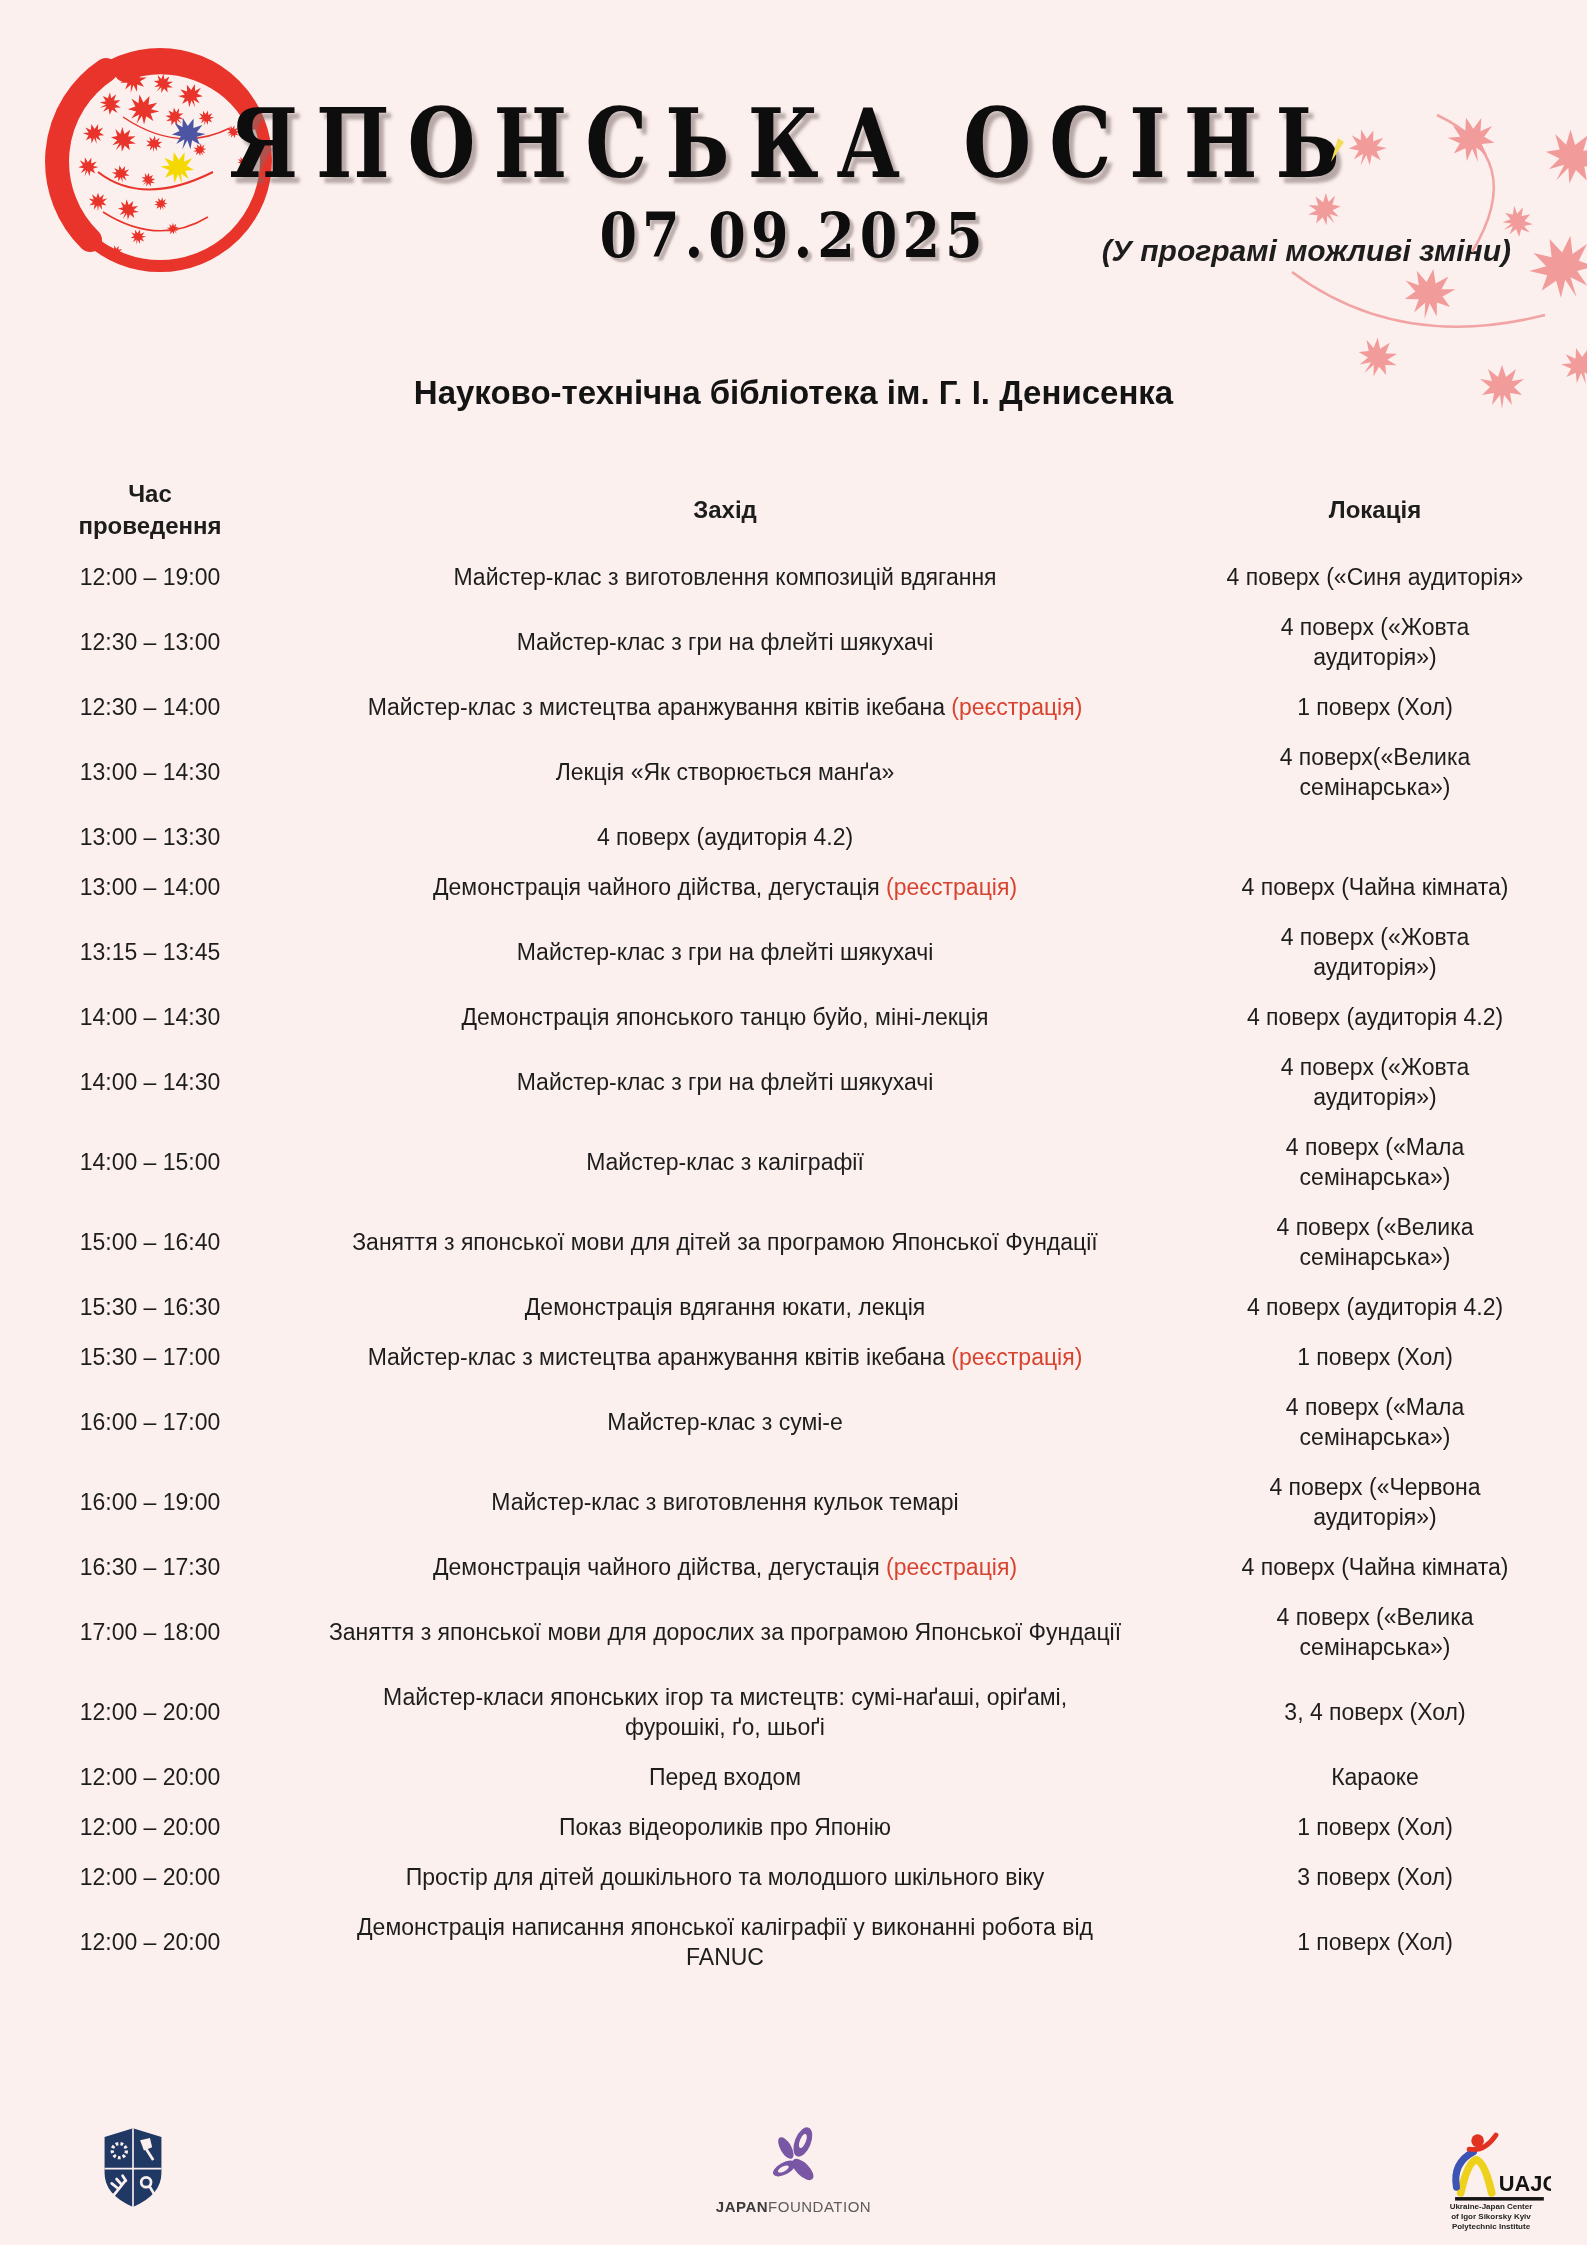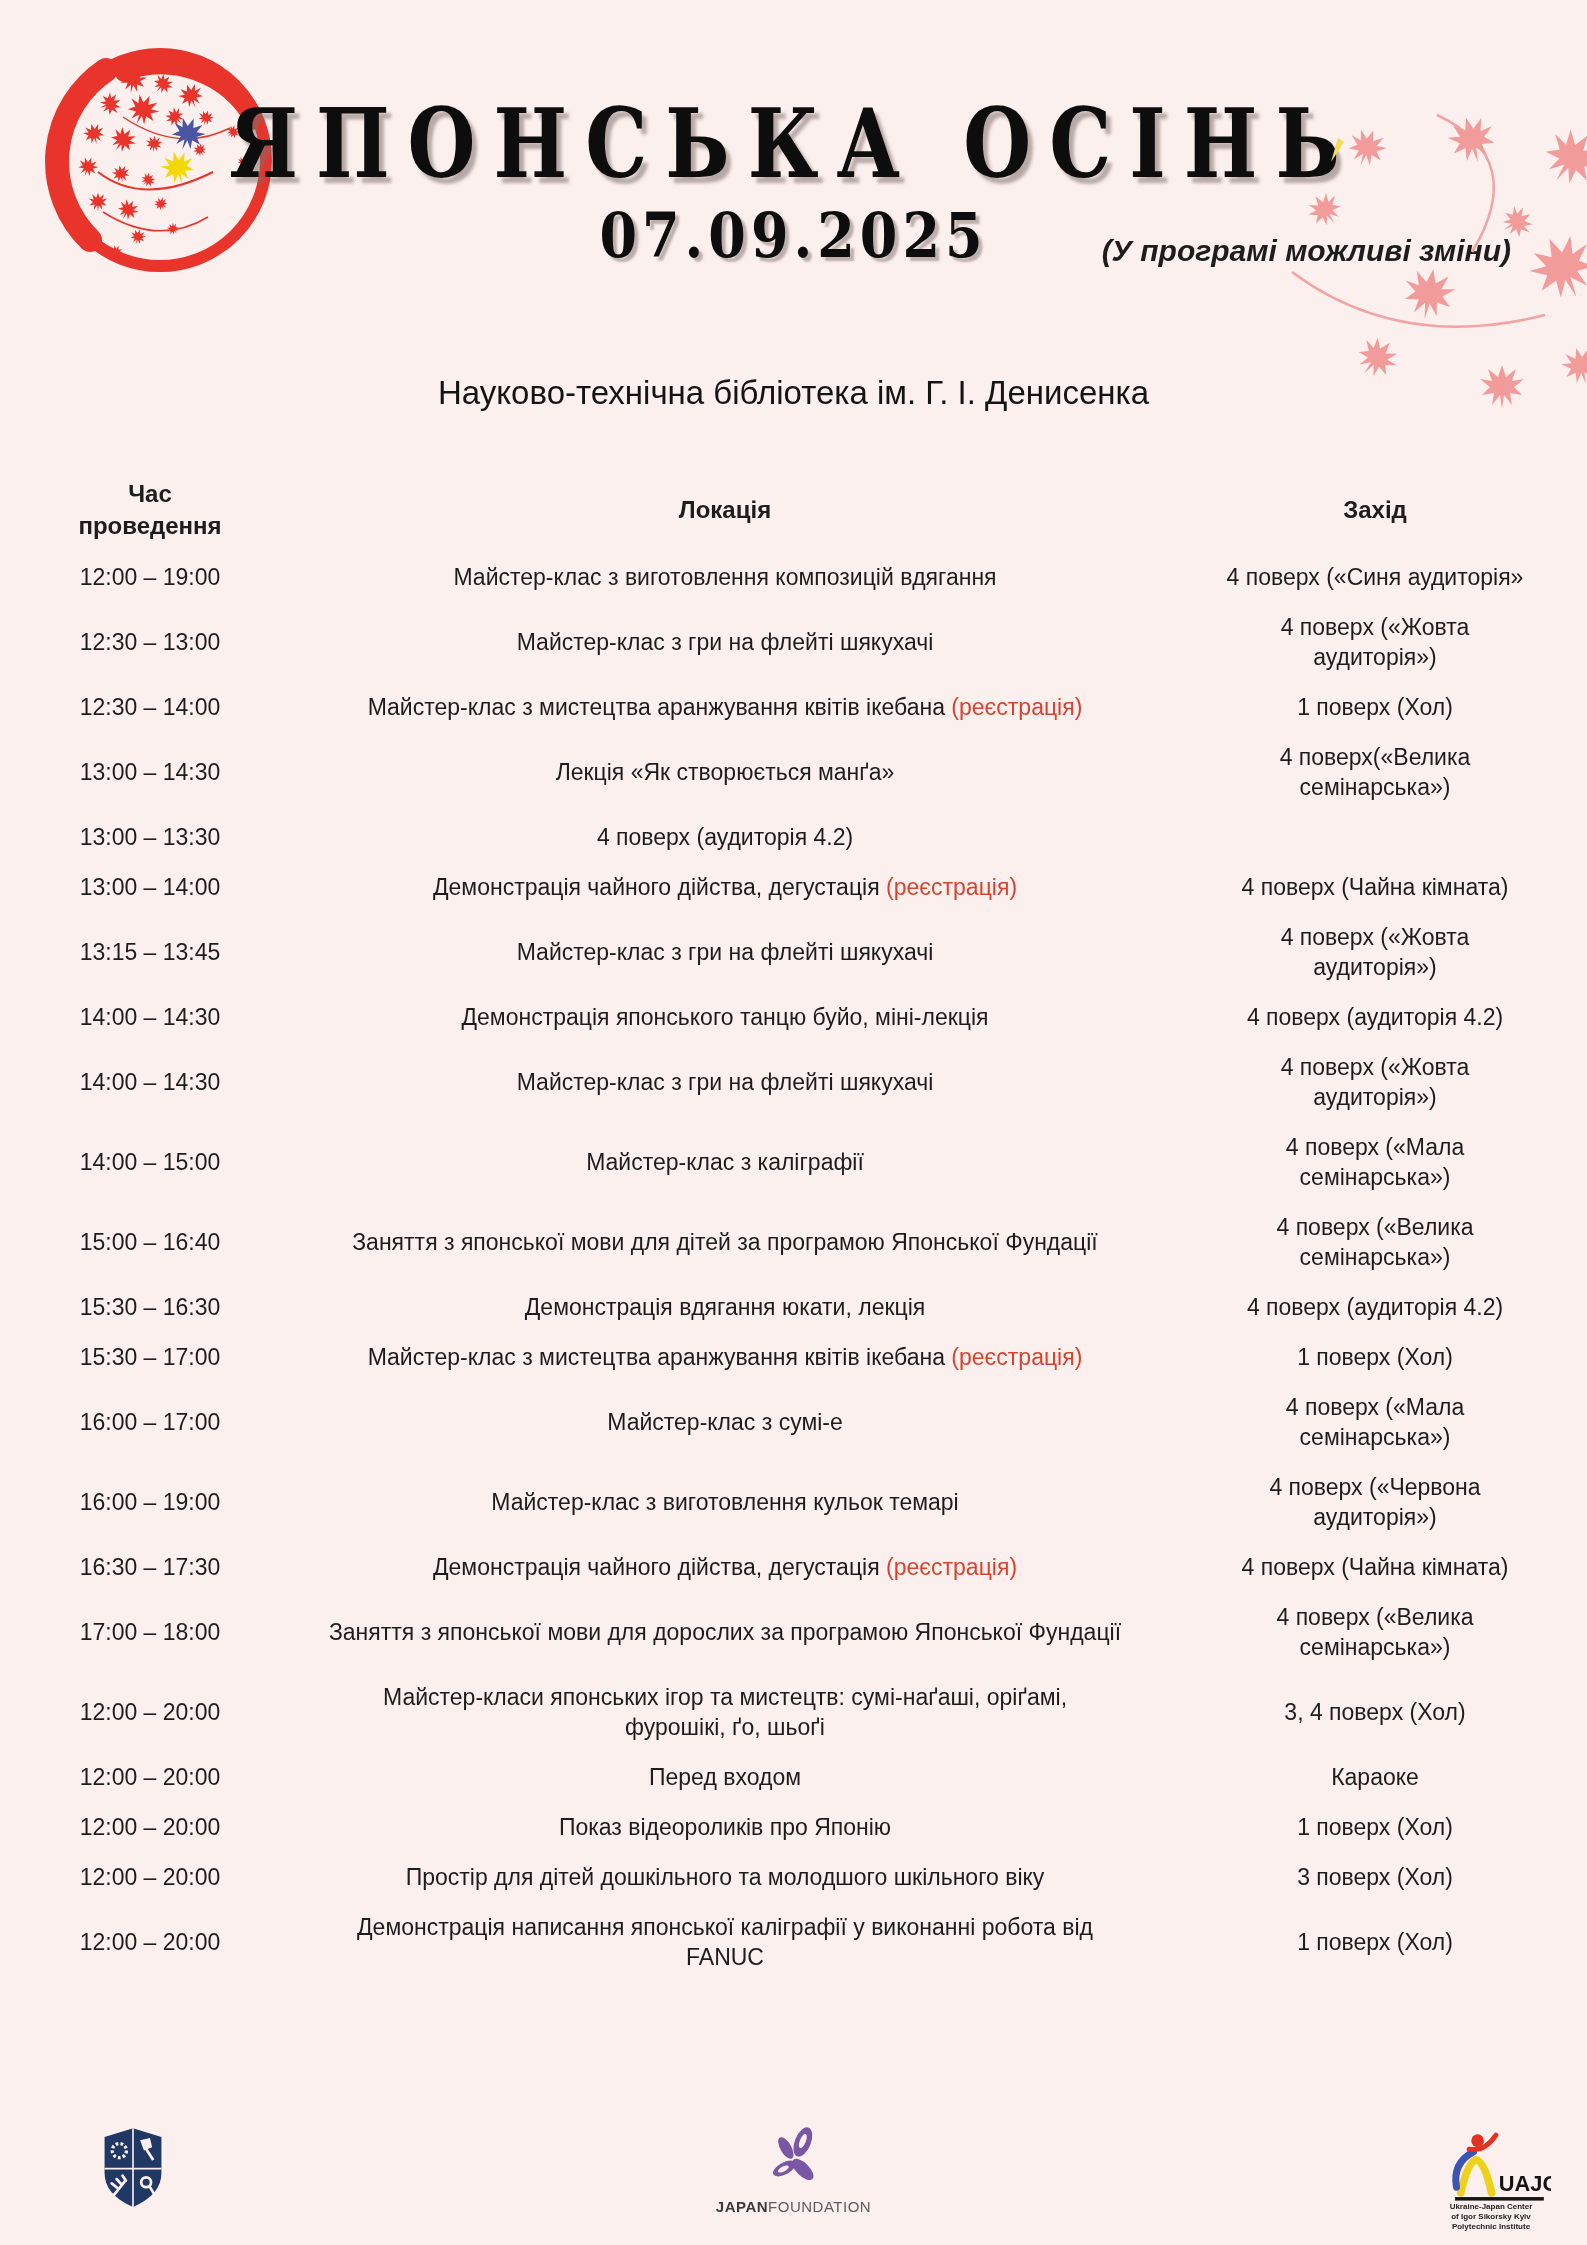--- a/index.html
+++ b/index.html
@@ -30,21 +30,21 @@
     transform:scaleY(1.15);transform-origin:top center;
     text-shadow:4px 4px 2px rgba(125,110,108,.5);
   }
   .note{
     position:absolute;top:234px;right:76px;
     font-size:30px;font-weight:700;font-style:italic;color:#1d1d1d;
   }
   .leaves-tr{position:absolute;top:100px;right:0;}
   .subtitle{
     position:absolute;top:374px;left:0;right:0;text-align:center;
-    font-size:33px;font-weight:400;color:#141414;
+    font-size:33px;font-weight:700;color:#141414;
   }
   
   .schedule{position:absolute;top:468px;left:50px;width:1500px;}
   .trow{
     display:grid;
     grid-template-columns:200px 1fr 350px;
     column-gap:10px;
     align-items:center;
   }
   .cell{padding:10px 0;line-height:30px;font-size:23px;text-align:center;}
@@ -126,22 +126,22 @@
       <use href="#leaf" transform="translate(235,287) scale(2.0)"></use>
       <use href="#leaf" transform="translate(314,266) scale(1.7) rotate(-15)"></use>
     </g>
   </svg>
 
   <div class="subtitle">Науково-технічна бібліотека ім. Г. І. Денисенка</div>
 
   <div class="schedule">
     <div class="trow thead">
       <div class="cell time">Час проведення</div>
+      <div class="cell event">Захід</div>
       <div class="cell loc">Локація</div>
-      <div class="cell event">Захід</div>
     </div>
     <div id="rows">
         <div class="trow">
     <div class="cell time">12:00 – 19:00</div>
     <div class="cell event"><span class="ev">Майстер-клас з виготовлення композицій вдягання</span></div>
     <div class="cell loc">4 поверх («Синя аудиторія»</div>
   </div>
         <div class="trow">
     <div class="cell time">12:30 – 13:00</div>
     <div class="cell event"><span class="ev">Майстер-клас з гри на флейті шякухачі</span></div>

